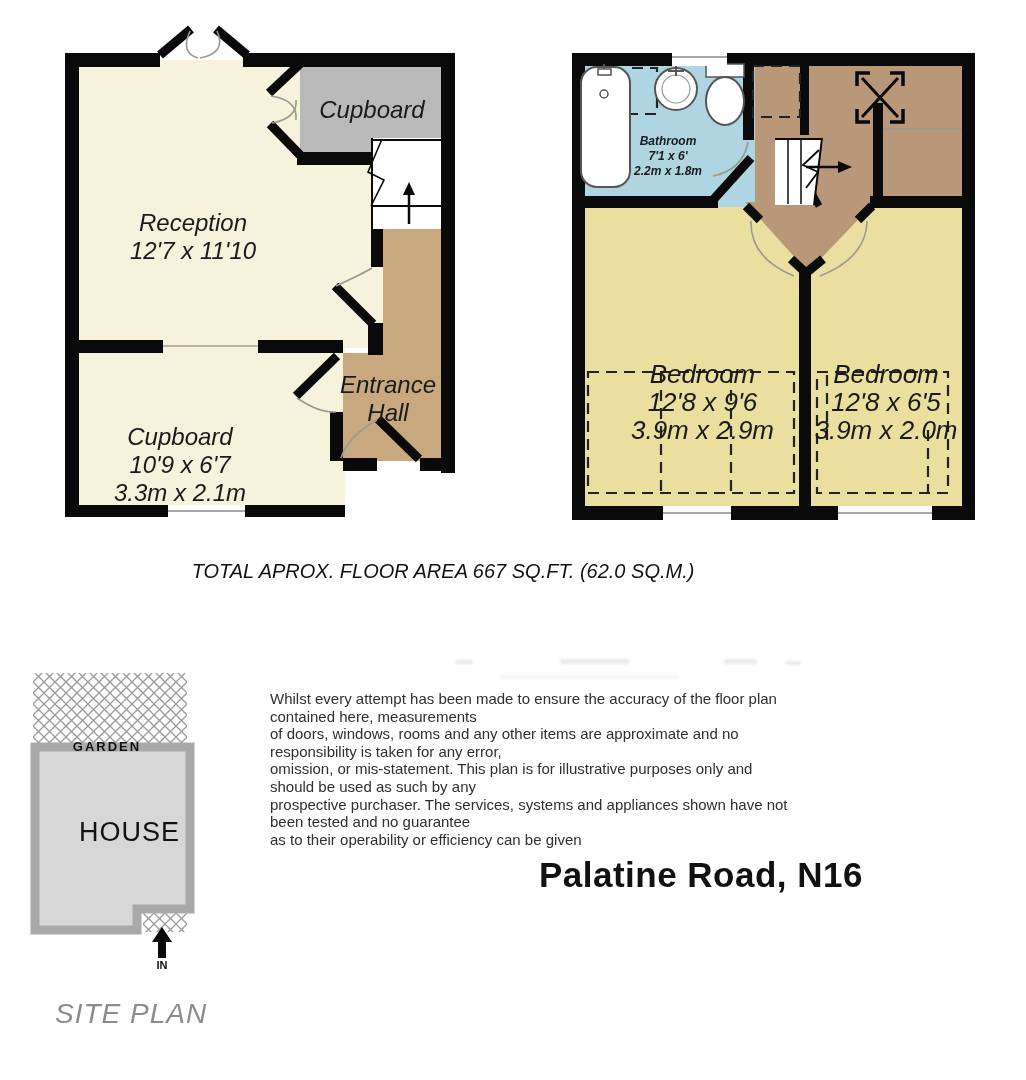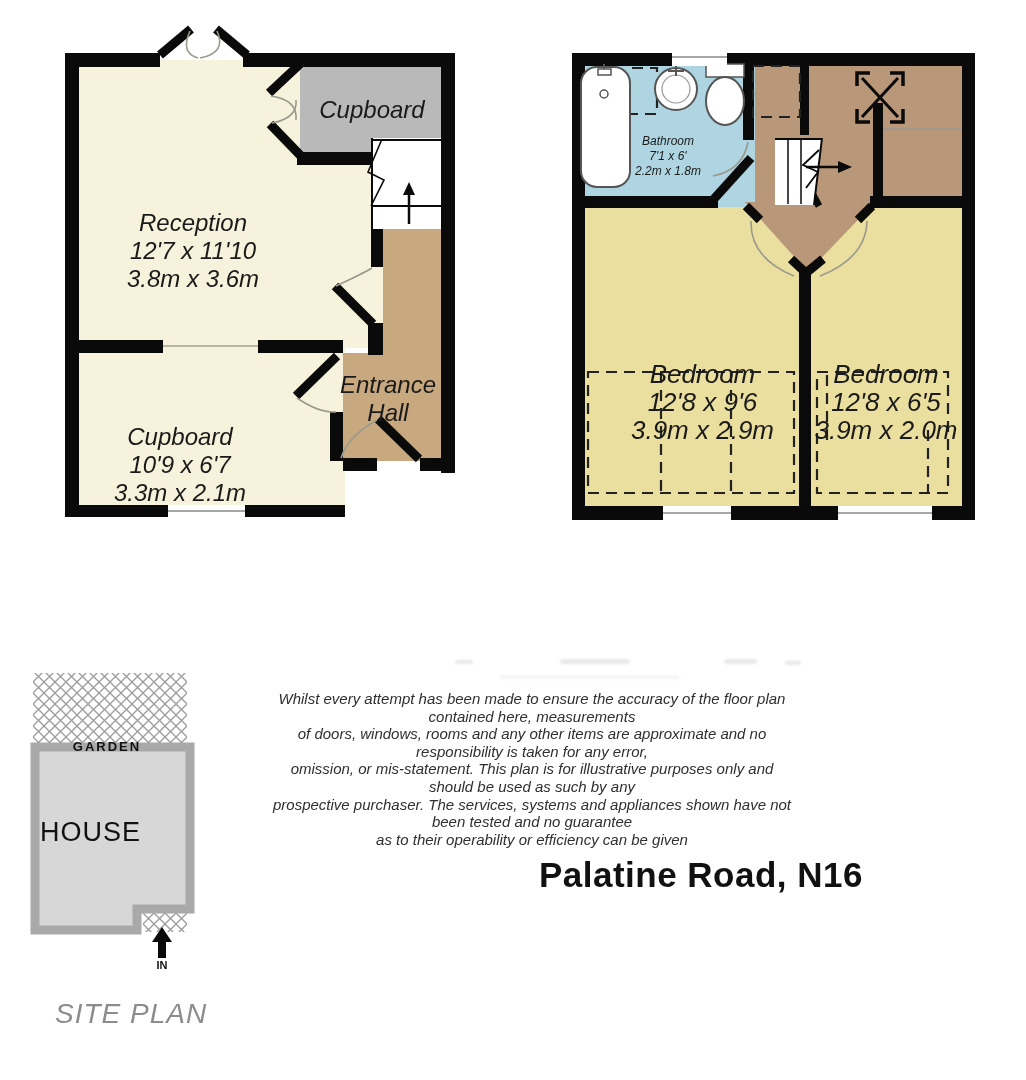--- a/index.html
+++ b/index.html
@@ -3,30 +3,30 @@
 <meta charset="utf-8">
 <style>
   html,body{margin:0;padding:0;background:#ffffff;}
   .page{position:relative;width:1026px;height:1080px;background:#fff;overflow:hidden;
         font-family:"Liberation Sans", sans-serif;color:var(--c-text,#1a1a1a);}
   .abs{position:absolute;}
   svg{display:block;}
   .room-label{position:absolute;text-align:center;font-style:italic;color:var(--c-text,#1a1a1a);margin-top:10px;}
   .lbl-lg{font-size:24px;line-height:28px;}
   .lbl-bed{font-size:26px;line-height:28px;}
-  .lbl-sm{font-size:12px;line-height:15px;font-weight:normal;text-align:center;}
+  .lbl-sm{font-size:12px;line-height:15px;font-weight:bold;text-align:center;}
   .total-line{position:absolute;left:160px;top:560px;width:566px;text-align:center;
               font-style:italic;font-size:20px;color:#111;}
-  .disclaimer{position:absolute;left:270px;top:690px;width:524px;text-align:center;
-              font-style:italic;font-size:15px;line-height:17.6px;color:#2f2f2f;white-space:pre-line;}
+  .disclaimer{position:absolute;left:270px;top:690px;width:524px;text-align:left;
+              font-size:15px;line-height:17.6px;color:#2f2f2f;white-space:pre-line;}
   .address{position:absolute;left:363px;top:855px;width:500px;text-align:right;
            font-weight:bold;font-size:35px;letter-spacing:0.5px;color:#111;}
   .garden-lbl{position:absolute;left:47px;top:703px;width:120px;text-align:center;
               font-size:13px;font-weight:bold;letter-spacing:2px;color:#111;margin-top:36px;}
-  .house-lbl{position:absolute;left:40px;top:817px;width:140px;text-align:left;
+  .house-lbl{position:absolute;left:40px;top:817px;width:140px;text-align:right;
              font-size:27px;letter-spacing:1px;color:#111;}
   .in-lbl{position:absolute;left:147px;top:959px;width:30px;text-align:center;
           font-size:11px;font-weight:bold;color:#111;}
   .siteplan-lbl{position:absolute;left:55px;top:998px;width:200px;
                 font-style:italic;font-size:28px;letter-spacing:1px;color:var(--c-muted-text,#8c8c8c);}
   .smudge{position:absolute;background:#b9b9b9;opacity:.3;filter:blur(1px);border-radius:2px;}
 </style>
 </head>
 <body>
 
@@ -199,21 +199,20 @@
       <rect x="33" y="673" width="154" height="74" fill="url(#xhatch)"></rect>
       <rect x="143" y="911" width="44" height="21" fill="url(#xhatch)"></rect>
       <path d="M35,747 H190 V909 H137 V930 H35 Z" style="fill:var(--c-house-fill,#d7d7d7);stroke:var(--c-house-border,#a9a9a9)" stroke-width="9"></path>
       <polygon points="162,927 172,942 166,942 166,958 158,958 158,942 152,942" fill="#0a0a0a"></polygon>
     </g>
   </svg>
 
   <div class="room-label lbl-lg" style="left:63px;top:199px;width:260px;">
     <div>Reception</div>
     <div>12'7 x 11'10</div>
-    <div>3.8m x 3.6m</div>
   </div>
   <div class="room-label lbl-lg" style="left:302px;top:86px;width:140px;">
     <div>Cupboard</div>
   </div>
   <div class="room-label lbl-lg" style="left:60px;top:413px;width:240px;">
     <div>Cupboard</div>
     <div>10'9 x 6'7</div>
     <div>3.3m x 2.1m</div>
   </div>
   <div class="room-label lbl-lg" style="left:332px;top:361px;width:112px;text-align:center;">
@@ -229,20 +228,21 @@
     <div>Bedroom</div>
     <div>12'8 x 9'6</div>
     <div>3.9m x 2.9m</div>
   </div>
   <div class="room-label lbl-bed" style="left:806px;top:350px;width:160px;">
     <div>Bedroom</div>
     <div>12'8 x 6'5</div>
     <div>3.9m x 2.0m</div>
   </div>
 
+  <div class="total-line">TOTAL APROX. FLOOR AREA 667 SQ.FT. (62.0 SQ.M.)</div>
 
   <div class="smudge" style="left:455px;top:660px;width:18px;height:4px;"></div>
   <div class="smudge" style="left:560px;top:659px;width:70px;height:5px;"></div>
   <div class="smudge" style="left:724px;top:659px;width:33px;height:5px;"></div>
   <div class="smudge" style="left:785px;top:661px;width:16px;height:4px;"></div>
   <div class="smudge" style="left:500px;top:675px;width:180px;height:4px;opacity:.12;"></div>
 
   <div class="disclaimer">Whilst every attempt has been made to ensure the accuracy of the floor plan contained here, measurements
 of doors, windows, rooms and any other items are approximate and no responsibility is taken for any error,
 omission, or mis-statement. This plan is for illustrative purposes only and should be used as such by any

